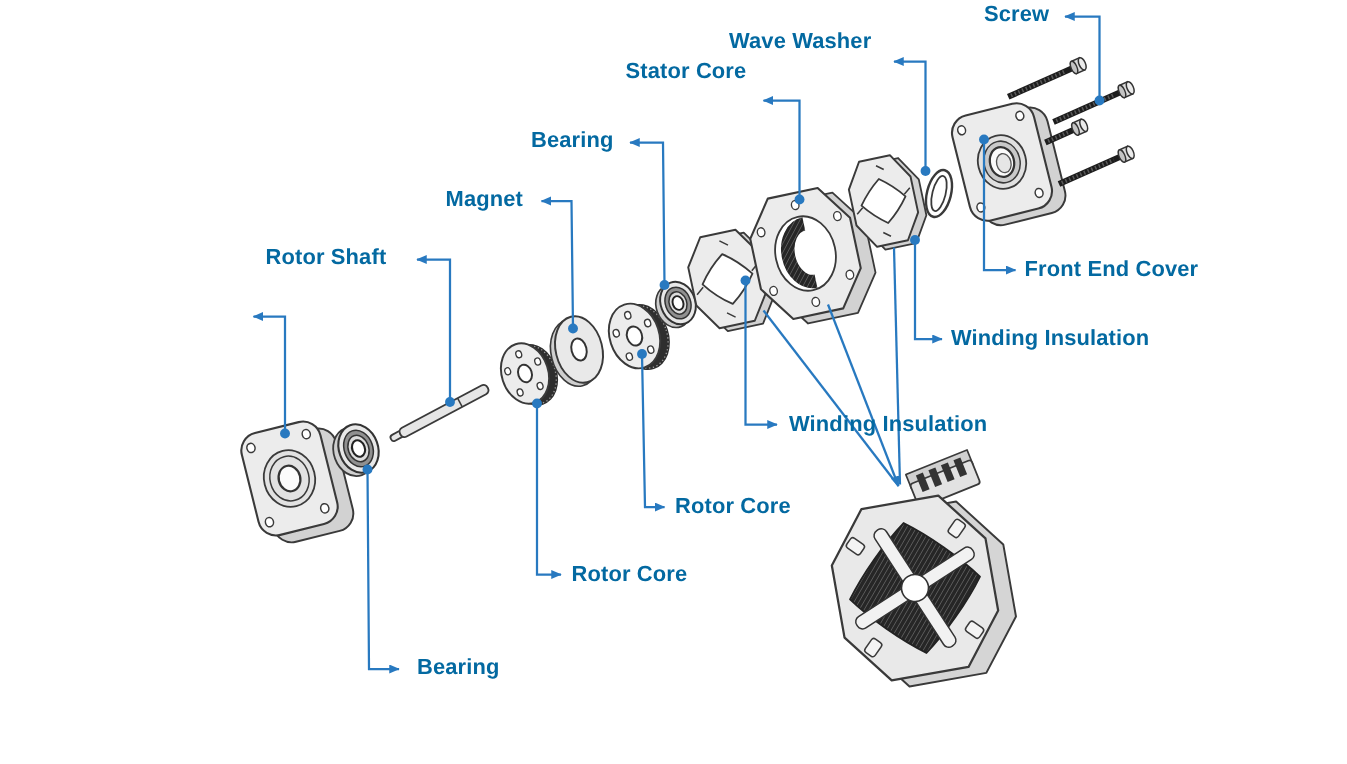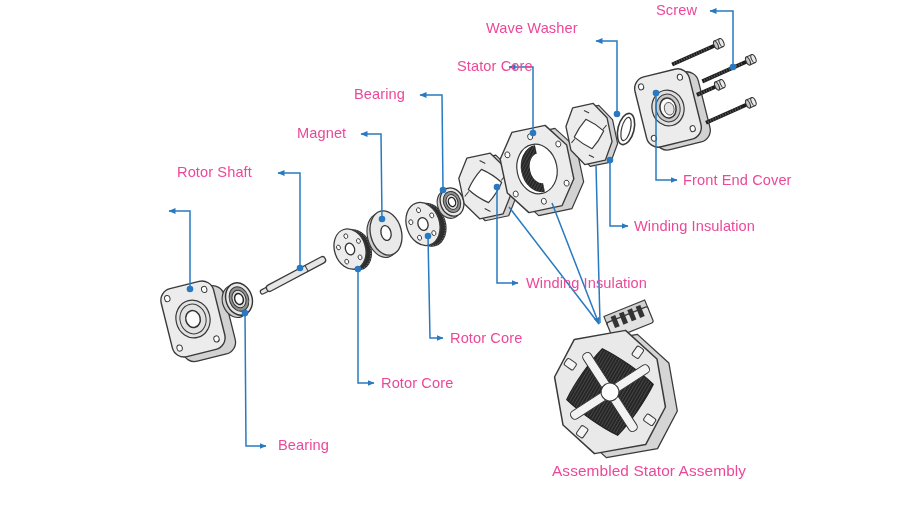--- a/index.html
+++ b/index.html
@@ -1,19 +1,19 @@
 <!DOCTYPE html>
 <html><head>
 <meta charset="utf-8">
 <style>
   html,body{margin:0;padding:0;background:#ffffff;}
   #stage{position:relative;width:898px;height:509px;background:#ffffff;overflow:hidden;
          font-family:"Liberation Sans",sans-serif;}
-  .lbl{position:absolute;font-weight:normal;font-size:14.6px;line-height:16px;
-       color:#ec4899;white-space:nowrap;letter-spacing:.1px;}
+  .lbl{position:absolute;font-weight:bold;font-size:14.6px;line-height:16px;
+       color:#0369a1;white-space:nowrap;letter-spacing:.1px;}
   .caption{font-size:15.4px;}
   #art{position:absolute;left:0;top:0;}
 </style>
 </head>
 <body>
 
 <div id="stage">
 
 <svg id="art" width="898" height="509" viewBox="0 0 898 509">
   <defs>
@@ -222,25 +222,24 @@
     <circle cx="610" cy="160" r="3.3"></circle>
     <circle cx="497" cy="187" r="3.3"></circle>
     <circle cx="428" cy="236" r="3.3"></circle>
     <circle cx="358" cy="269" r="3.3"></circle>
     <circle cx="245" cy="313" r="3.3"></circle>
   </g>
 </svg>
 
 <div class="lbl" style="left:656px;top:2px;">Screw</div>
 <div class="lbl" style="left:486px;top:20px;">Wave Washer</div>
-<div class="lbl" style="left:417px;top:58px;margin-left:40px;">Stator Core</div>
+<div class="lbl" style="left:417px;top:40px;">Stator Core</div>
 <div class="lbl" style="left:354px;top:86px;">Bearing</div>
 <div class="lbl" style="left:297px;top:125px;text-align:center;">Magnet</div>
 <div class="lbl" style="left:177px;top:164px;">Rotor Shaft</div>
 <div class="lbl" style="left:683px;top:172px;">Front End Cover</div>
 <div class="lbl" style="left:634px;top:218px;">Winding Insulation</div>
 <div class="lbl" style="left:526px;top:275px;">Winding Insulation</div>
 <div class="lbl" style="left:450px;top:330px;">Rotor Core</div>
 <div class="lbl" style="left:381px;top:375px;">Rotor Core</div>
 <div class="lbl" style="left:278px;top:437px;">Bearing</div>
-<div class="lbl caption" style="left:552px;top:463px;">Assembled Stator Assembly</div>
 
 </div>
 
 </body></html>

